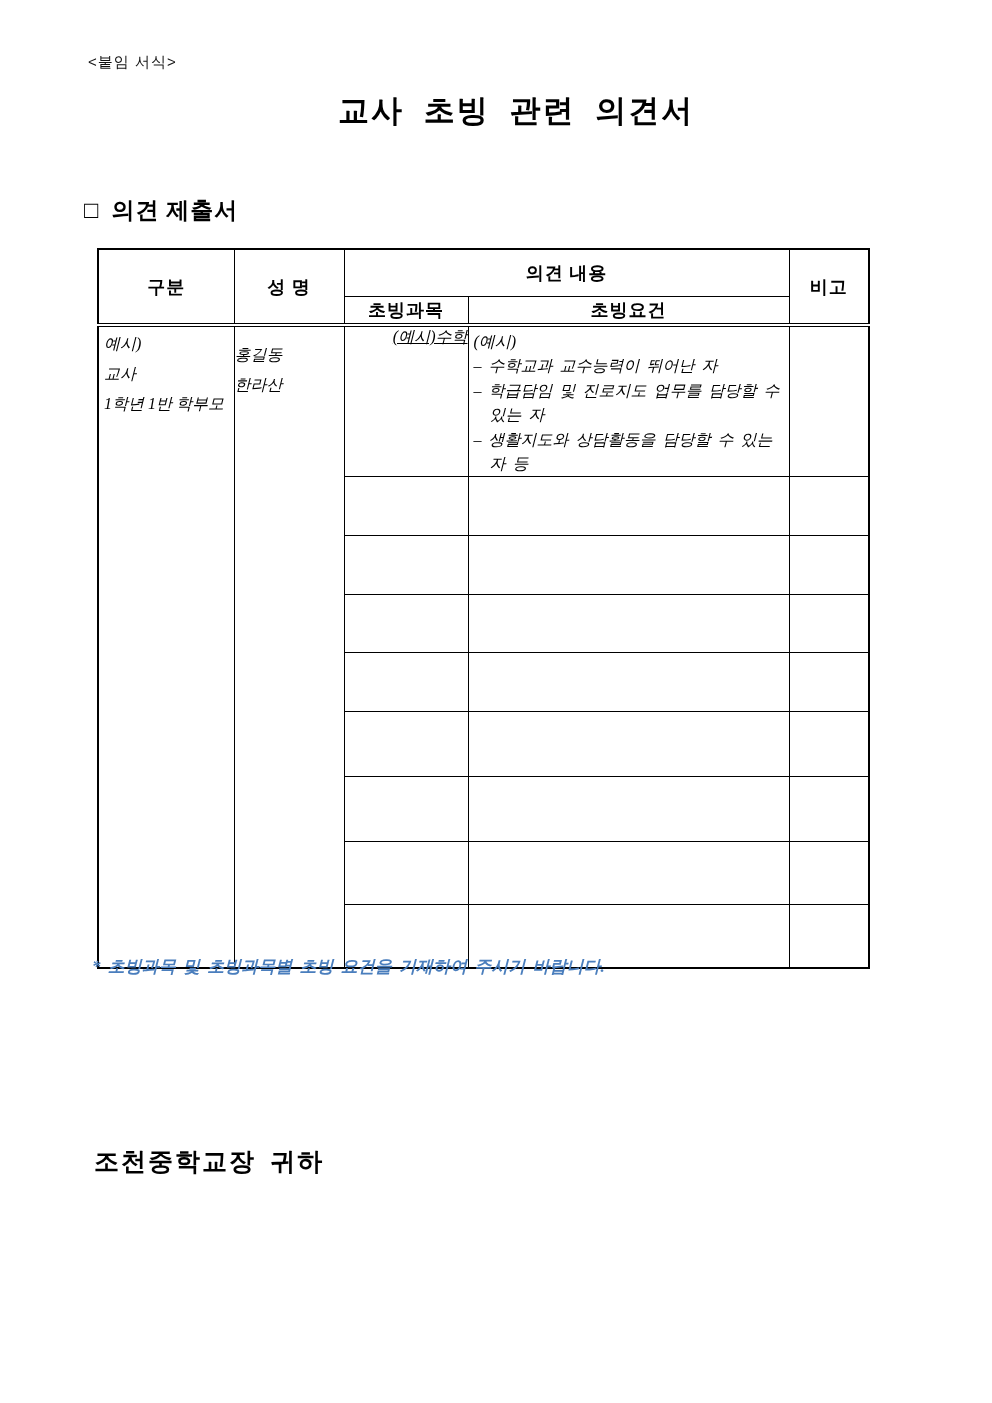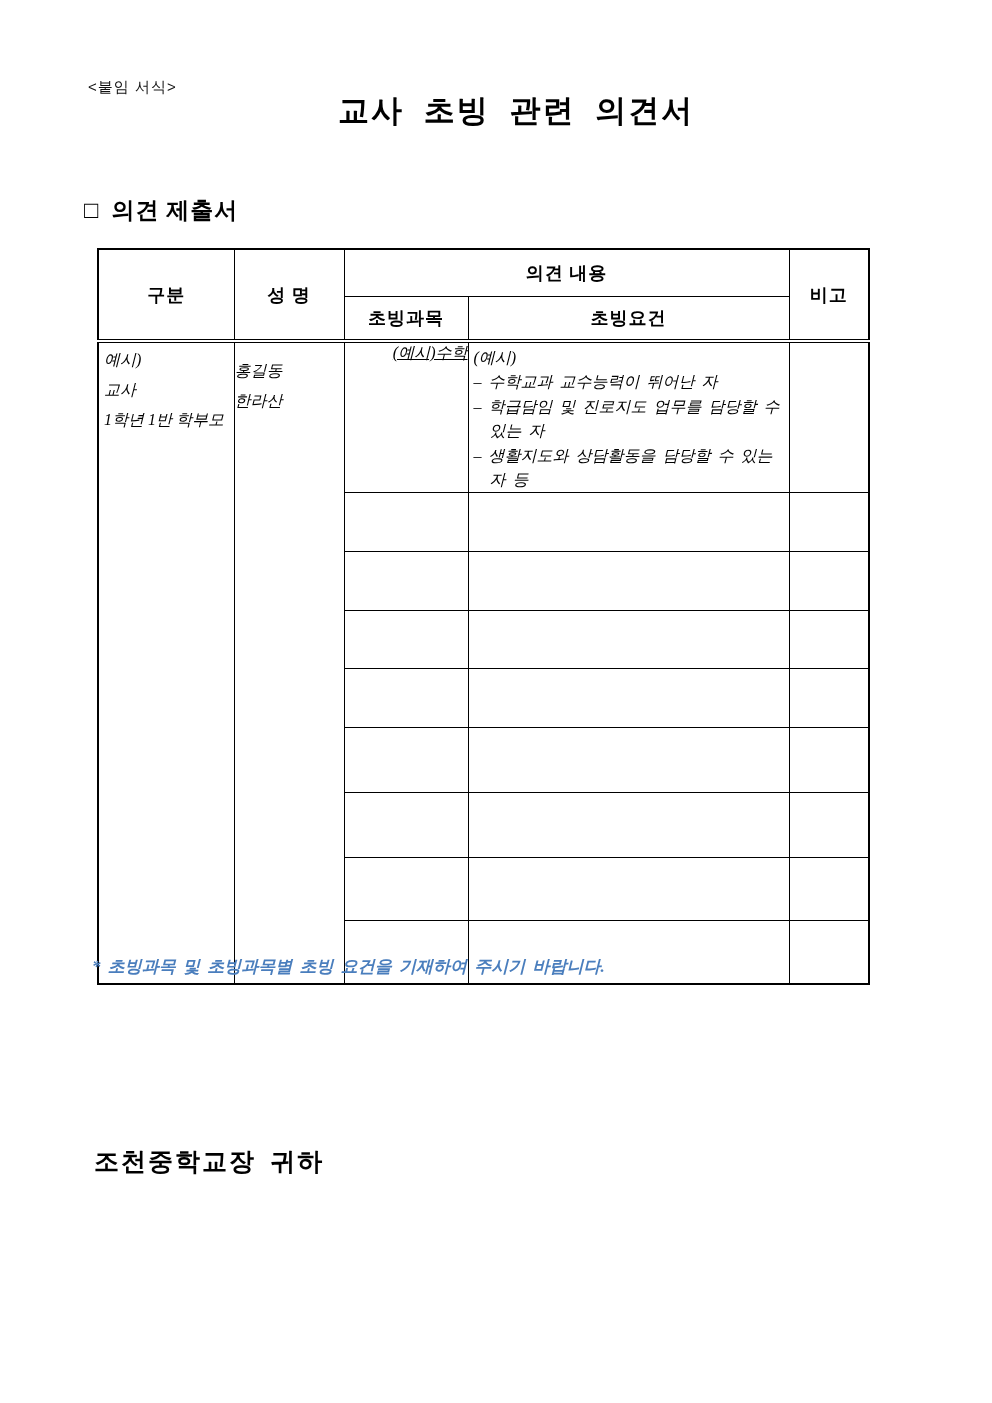--- a/index.html
+++ b/index.html
@@ -12,21 +12,21 @@
     height: 1403px;
     position: relative;
     font-family: "Liberation Serif", "DejaVu Serif", serif;
     color: #000000;
     overflow: hidden;
   }
 
   .attachment-label {
     position: absolute;
     left: 88px;
-    top: 78px;
+    top: 53px;
     font-family: "Liberation Sans", "DejaVu Sans", sans-serif;
     font-size: 15px;
     color: #111111;
     letter-spacing: 1px;
   }
 
   .doc-title {
     position: absolute;
     left: 20px;
     top: 90px;
@@ -67,21 +67,21 @@
     overflow: hidden;
   }
   .doc-table thead th {
     font-size: 18px;
     font-weight: bold;
     text-align: center;
     vertical-align: middle;
     letter-spacing: 1px;
   }
   .doc-table tr.h1 { height: 47px; }
-  .doc-table tr.h2 { height: 45px; }
+  .doc-table tr.h2 { height: 29px; }
   .doc-table tr.h1 th, .doc-table tr.h2 th {
     border-bottom: 4px double #000000;
     margin-top: 40px;
   }
   .doc-table tr.h1 th.opinion-span {
     border-bottom: 1px solid #000000;
   }
 
   .doc-table tbody td {
     font-style: italic;

